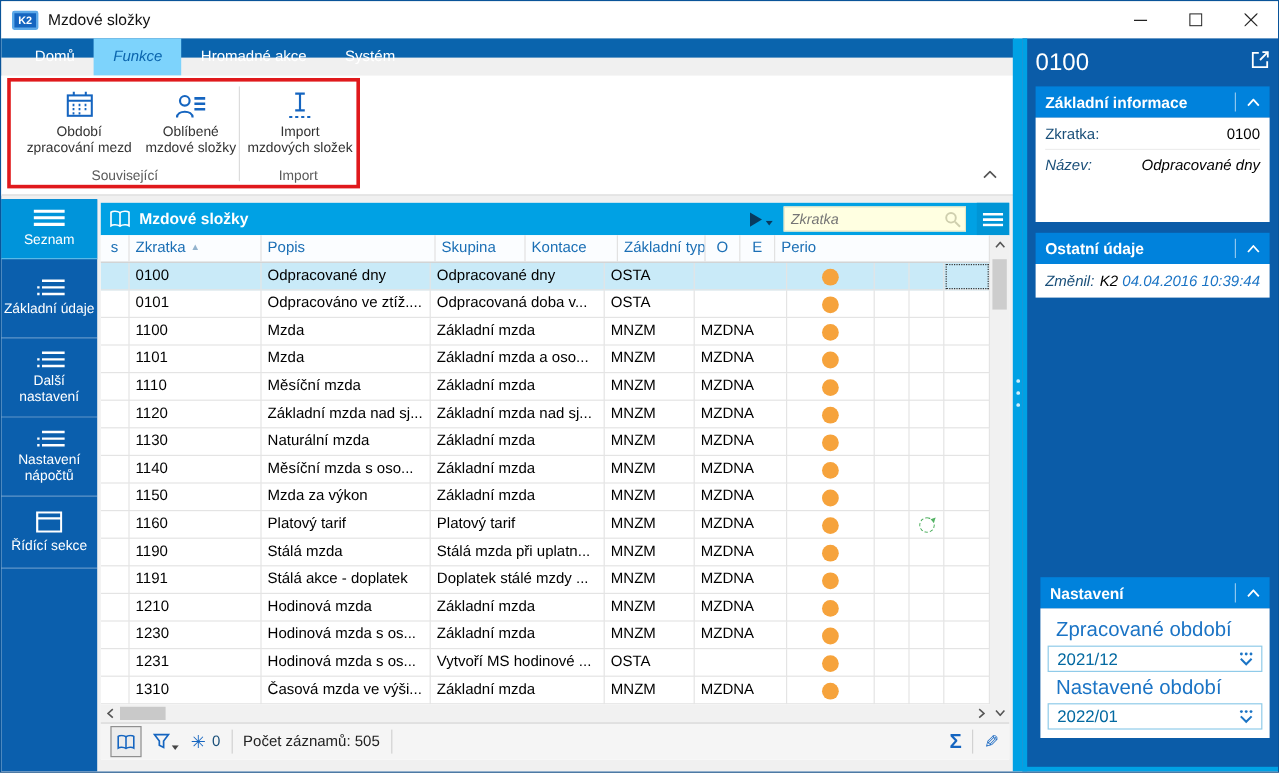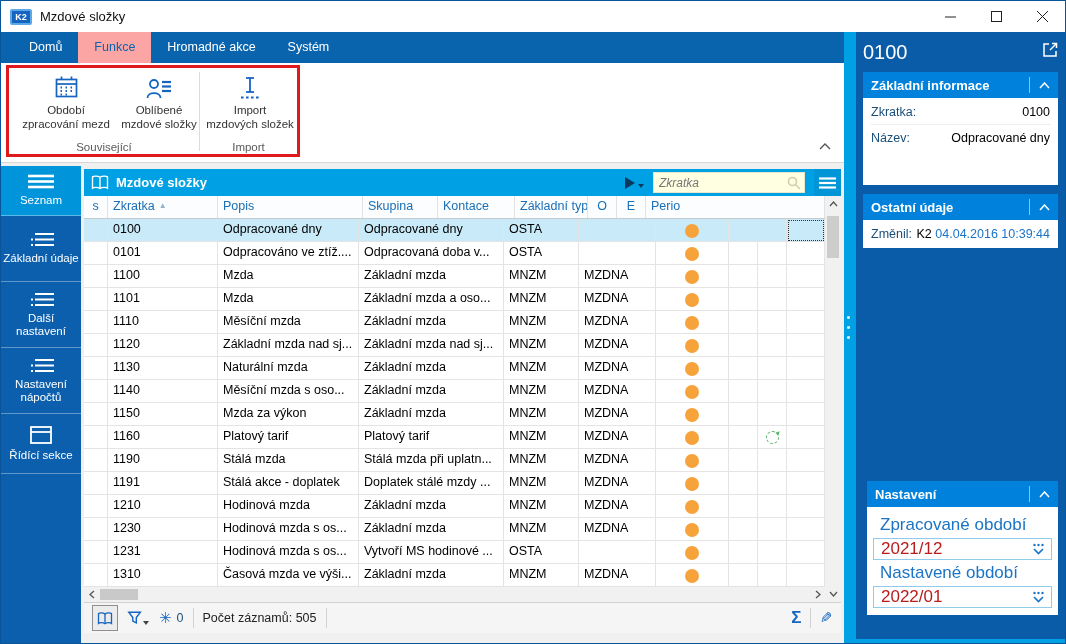--- a/index.html
+++ b/index.html
@@ -7,23 +7,23 @@
     font-family:"Liberation Sans","DejaVu Sans",sans-serif;overflow:hidden;
     border:1px solid #0a5499;box-sizing:border-box;}
   
   .titlebar{position:absolute;left:0;top:0;right:0;height:31px;background:#fff;display:flex;align-items:center;}
   .logo{margin-left:9px;width:22px;height:16px;background:#1565c0;color:#fff;font-size:9px;font-weight:bold;
     display:flex;align-items:center;justify-content:center;border-radius:2px;border:2px solid #5da9e8;box-sizing:border-box;}
   .wtitle{margin-left:8px;font-size:13px;color:#111;}
   .winctrls{margin-left:auto;display:flex;height:31px;}
   .wbtn{width:46px;height:31px;display:flex;align-items:center;justify-content:center;}
   
-  .tabbar{position:absolute;left:0;top:31px;width:844px;height:31px;background:#0a64ad;display:flex;padding-left:12px;box-sizing:border-box;}
+  .tabbar{position:absolute;left:0;top:31px;width:844px;height:16px;background:#0a64ad;display:flex;padding-left:12px;box-sizing:border-box;}
   .tab{height:31px;line-height:31px;padding:0 16px;font-size:12.5px;color:#fff;}
-  .tab.active{background:#fca5a5;color:#0a64ad;}
+  .tab.active{background:#7dd3fc;color:#0a64ad;font-style:italic;}
   
   .ribbon{position:absolute;left:0;top:62px;width:844px;height:100px;background:#fff;border-bottom:1px solid #d6d6d6;box-sizing:border-box;}
   .redbox{position:absolute;left:5px;top:2px;width:294px;height:92px;border:3px solid #e0191c;box-sizing:border-box;}
   .rb-btn{position:absolute;top:3px;text-align:center;color:#333;font-size:11.5px;line-height:13.5px;}
   .rb-btn .ric{height:30px;display:flex;align-items:flex-end;justify-content:center;margin-bottom:3px;}
   .rb-div{position:absolute;left:190px;top:4px;bottom:3px;border-left:1px solid #dcdcdc;}
   .rb-group{position:absolute;bottom:1px;text-align:center;color:#5a5a5a;font-size:11.5px;}
   .ribbon-collapse{position:absolute;right:14px;bottom:8px;}
   
   .sidebar{position:absolute;left:0;top:165px;width:80px;bottom:0;background:#0b5fad;}
@@ -78,29 +78,29 @@
     border-left:4px solid #00a1e4;border-bottom:4px solid #00a1e4;box-sizing:border-box;padding:0 7px;}
   .dtitle-row{height:40px;display:flex;align-items:center;}
   .dtitle{color:#fff;font-size:20px;}
   .dtitle-row .spacer{flex:1;}
   .card{margin-bottom:9px;}
   .card-h{height:26px;background:#0082dc;color:#fff;font-weight:bold;font-size:13px;display:flex;align-items:center;padding:0 8px;box-sizing:border-box;}
   .card-h .spacer{flex:1;}
   .card-caret{border-left:1px solid rgba(255,255,255,.55);padding-left:9px;display:flex;align-items:center;height:16px;}
   .card-b{background:#fff;padding:1px 8px 2px;}
   .field{height:25px;display:flex;align-items:center;justify-content:space-between;border-bottom:1px solid #ededed;}
-  .field:last-child{border-bottom:0;}
+  .field:last-child{border-bottom:0;font-style:italic;}
   .flabel{color:#1a4f79;font-size:12.5px;}
   .fvalue{color:#000;font-size:12.5px;}
   .fdate{color:#1b74c5;}
   .card-settings{position:absolute;left:11px;right:7px;bottom:24px;margin:0;}
   .set-b{background:#fff;padding:5px 6px 7px;}
   .set-label{color:#1b74c5;font-size:17px;margin:3px 0 3px 7px;}
   .set-input{border:1px solid #90cbe9;height:22px;display:flex;align-items:center;padding:0 5px;box-sizing:border-box;}
-  .set-input input{flex:1;border:0;outline:none;font-size:17px;color:#b91c1c;background:transparent;
+  .set-input input{flex:1;border:0;outline:none;font-size:14px;color:#0369a1;background:transparent;
     font-family:"Liberation Sans","DejaVu Sans",sans-serif;min-width:0;}
 </style>
 </head>
 <body>
 
 <div class="window">
 
   <div class="titlebar">
     <span class="logo">K2</span>
     <span class="wtitle">Mzdové složky</span>

